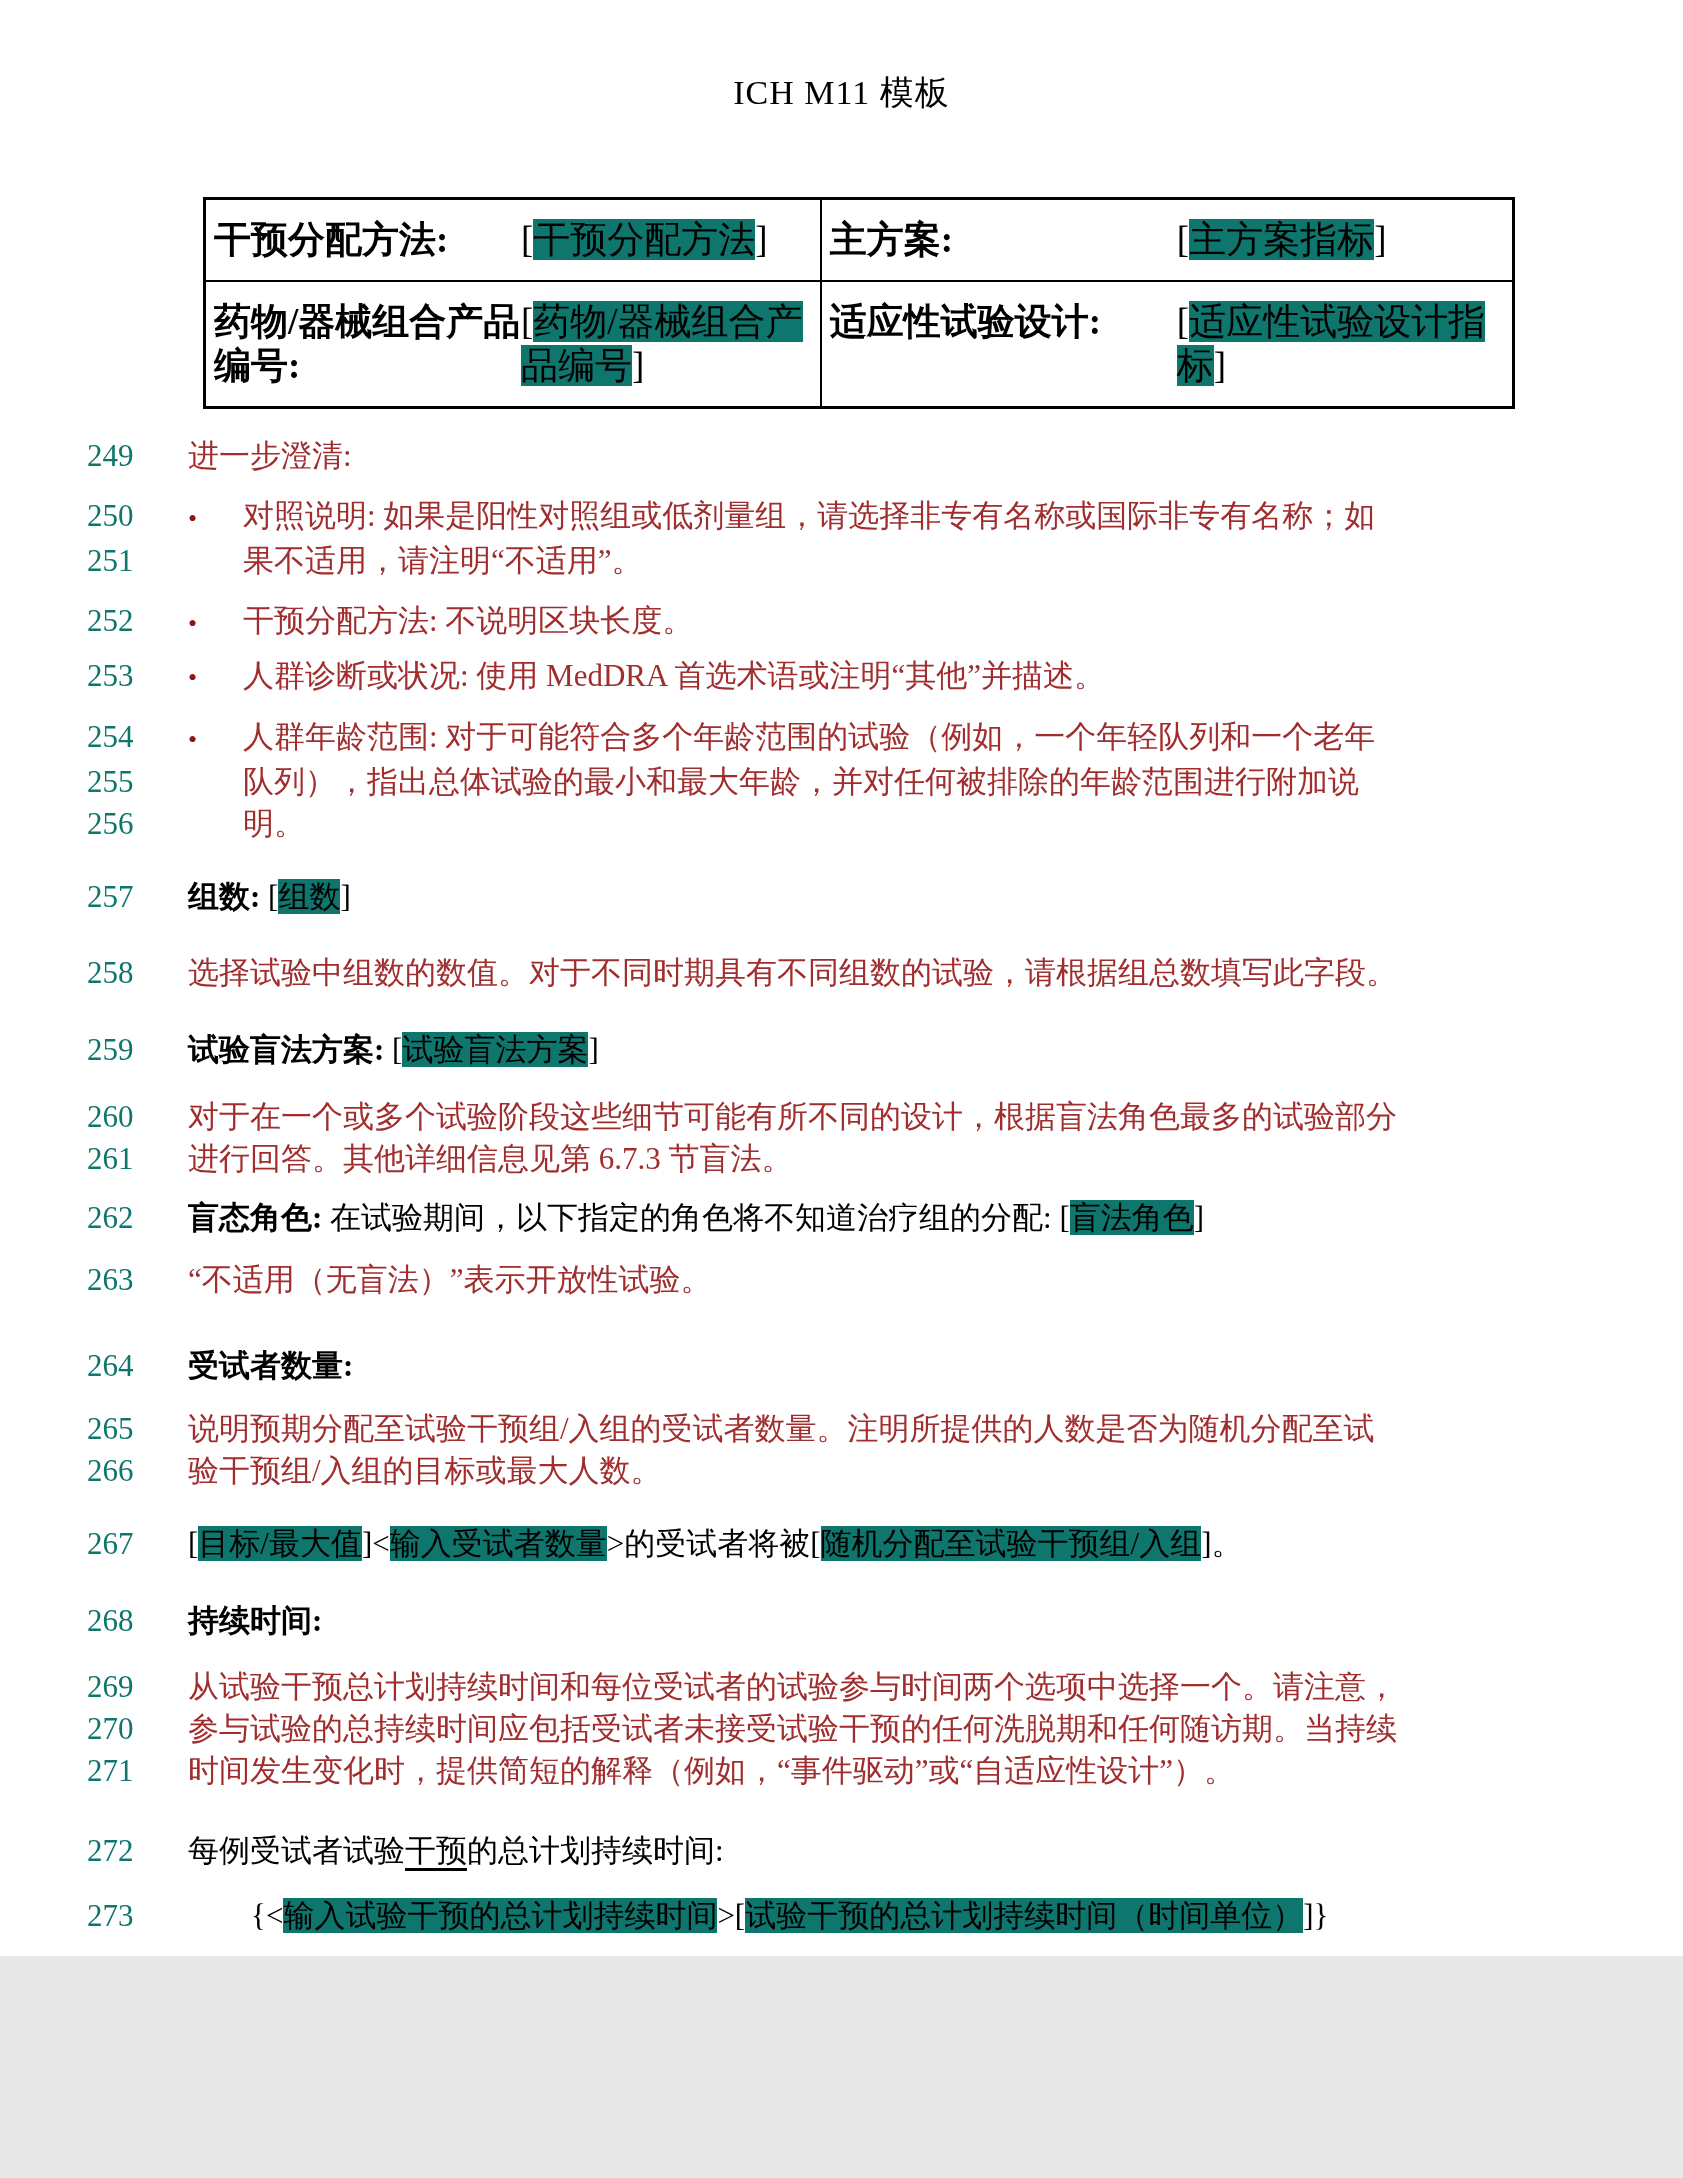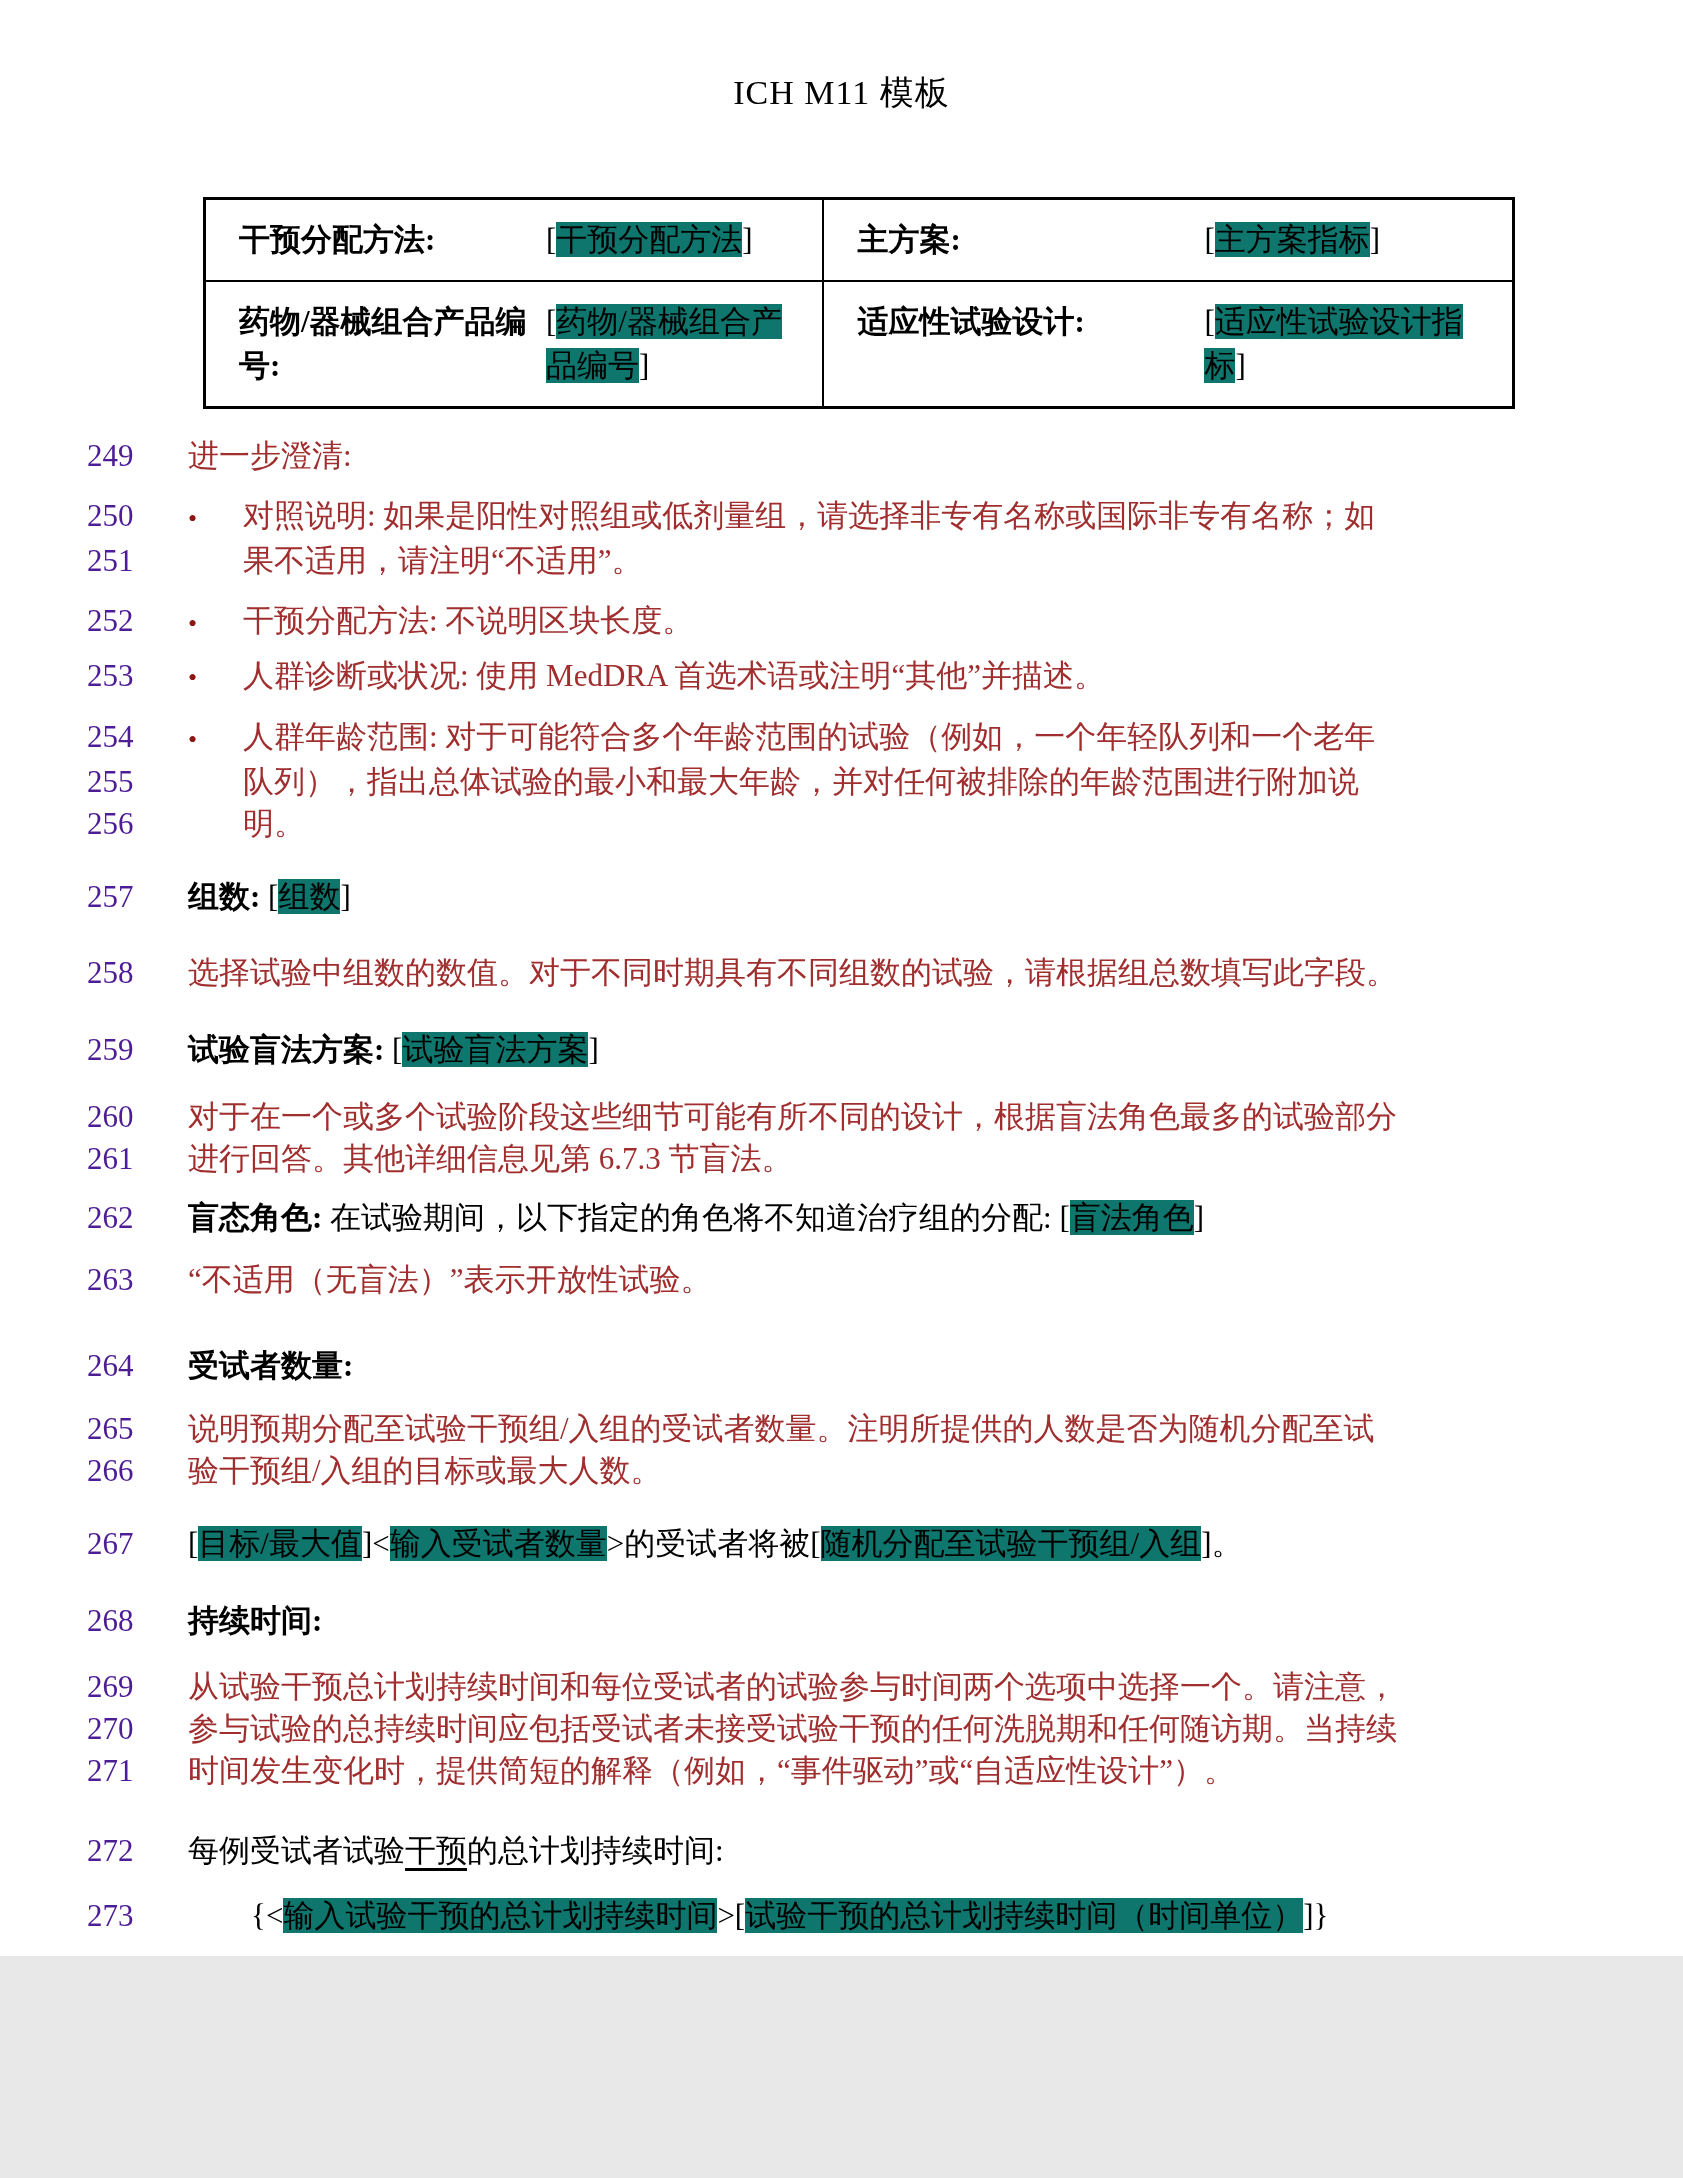--- a/index.html
+++ b/index.html
@@ -10,33 +10,33 @@
   }
   .doc-title{
     padding-top:73px;text-align:center;font-size:34px;line-height:1.2;
     letter-spacing:1px;
   }
   table.summary{
     border-collapse:collapse;margin:83px 0 0 203px;width:1312px;
     border:3px solid #000;table-layout:fixed;
   }
   table.summary td{
-    border:2px solid #000;padding:18px 33px;vertical-align:middle;
-    font-size:31px;line-height:44px;margin-left:40px;
+    border:2px solid #000;padding:18px 8px;vertical-align:middle;
+    font-size:37px;line-height:44px;margin-left:40px;
   }
   td.c-left{width:47%;}
   td.c-right{width:53%;border-radius:17px;}
   .cellflex{display:flex;align-items:flex-start;}
   .t-label{font-weight:bold;flex:0 0 307px;}
   .c-right .t-label{flex:0 0 347px;}
   .t-value{flex:1;}
   .hl{background:#0f766e;}
   .lines{margin-top:26px;}
   .line{display:flex;padding-left:87px;font-size:31px;line-height:42px;}
-  .lineno{flex:0 0 101px;color:#4c1d95;}
+  .lineno{flex:0 0 101px;color:#0f766e;}
   .content{white-space:nowrap;}
   .red{color:#a12e2e;}
   .bold{font-weight:bold;}
   .u{border-bottom:3px solid #000;}
   .bullet{
     display:inline-block;width:55px;color:#8f1414;font-size:26px;
     vertical-align:middle;
   }
   .cont{padding-left:55px;}
   .indent{padding-left:63px;}

